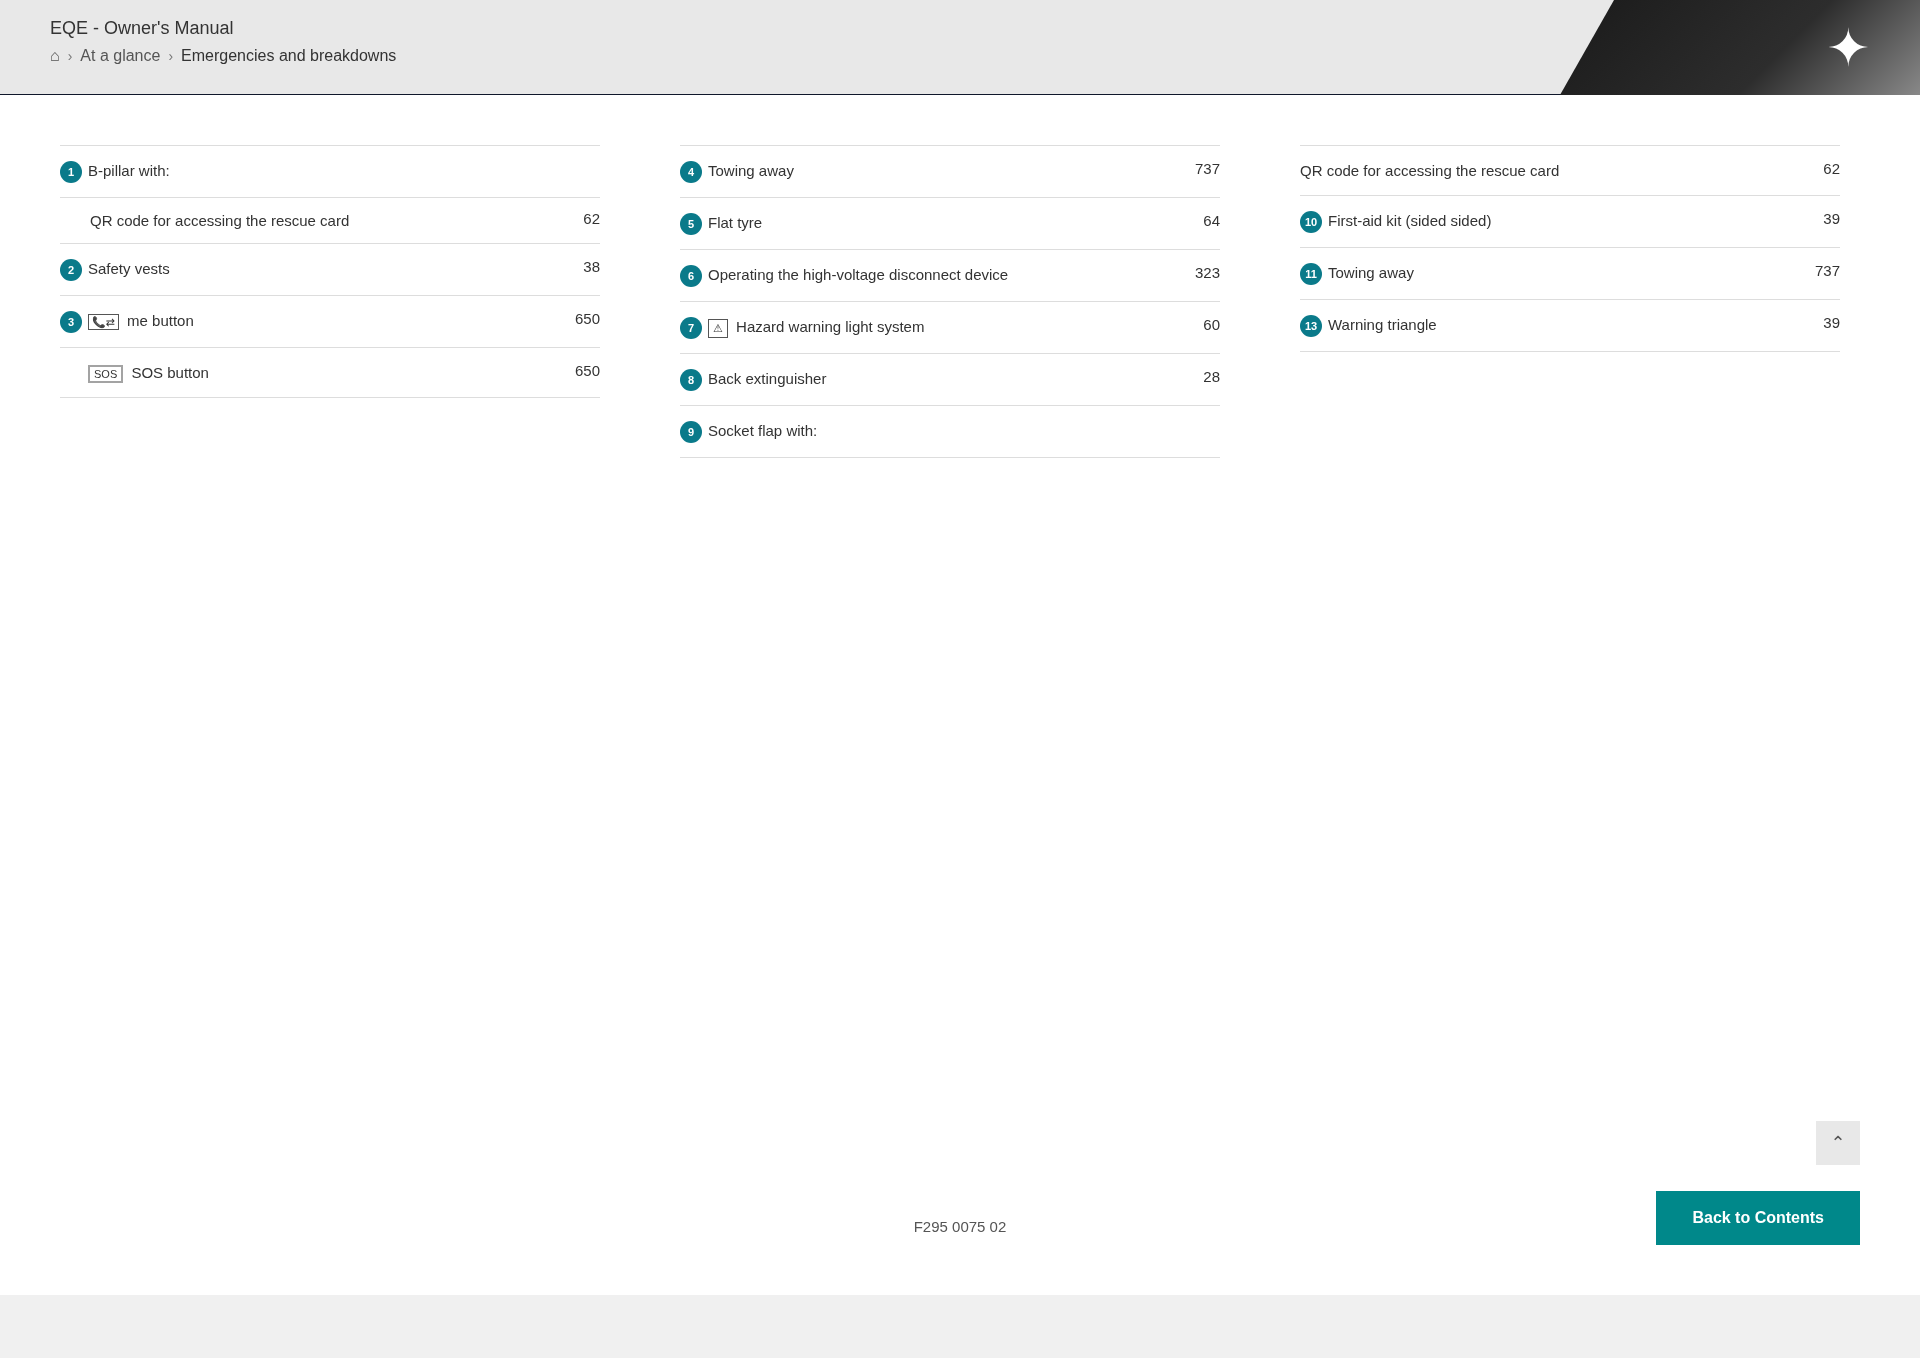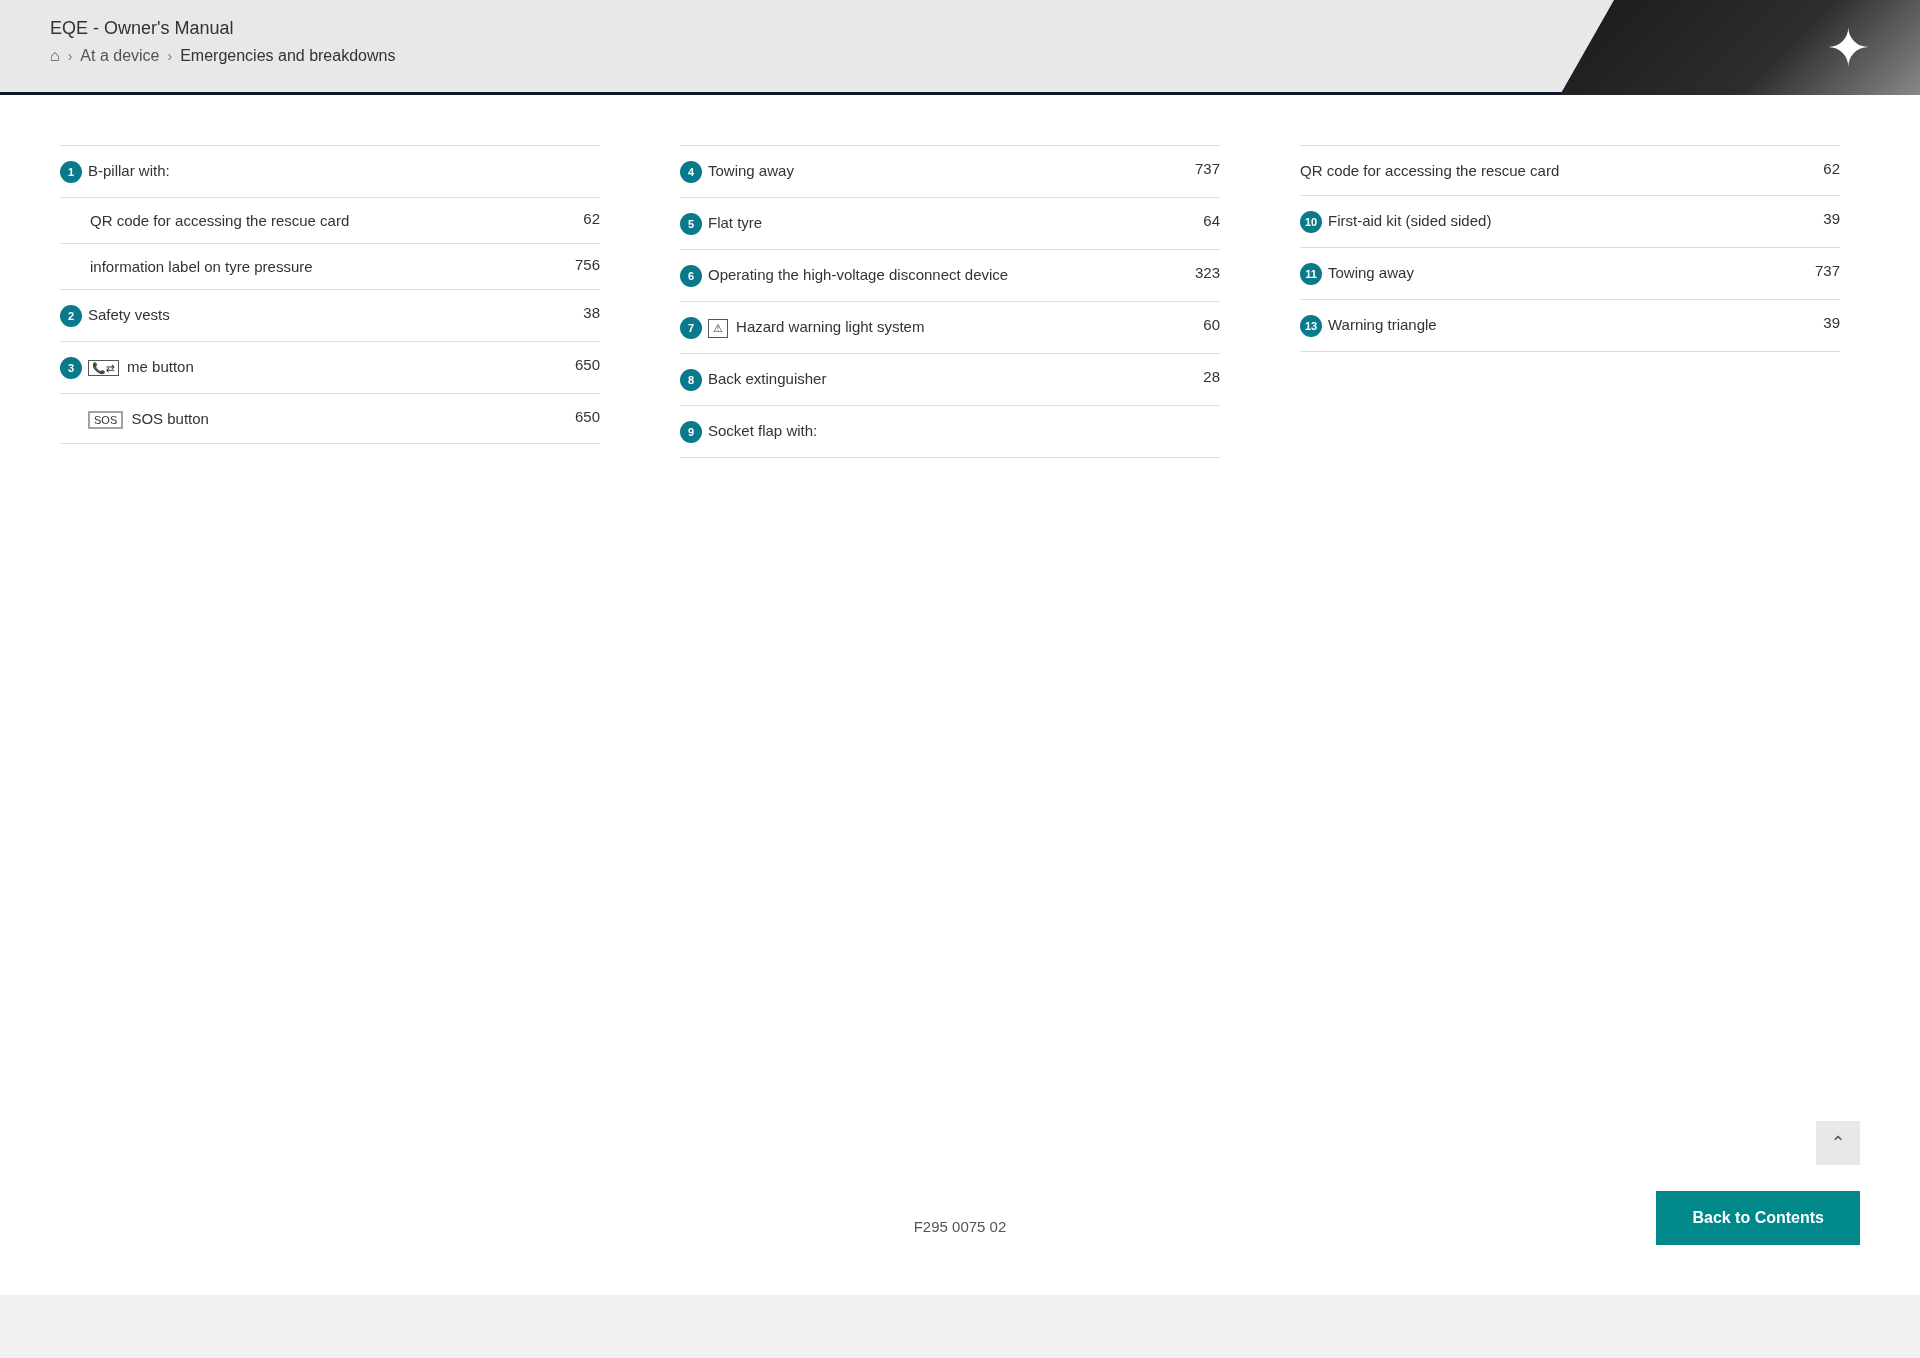--- a/index.html
+++ b/index.html
@@ -8,21 +8,21 @@
       background: #f0f0f0;
       width: 1920px;
       min-height: 1358px;
       position: relative;
     }
 
     
     .header {
       background: #e8e8e8;
       padding: 10px 54px 0 50px;
-      border-bottom: 3px solid #0f172a;
+      border-bottom: 1px solid #0f172a;
       position: relative;
       height: 95px;
     }
 
     .header-title {
       font-size: 18px;
       color: #333;
       font-weight: normal;
       padding-top: 8px;
     }
@@ -210,21 +210,21 @@
     }
   </style>
 </head>
 <body>
 
 <div class="header">
   <div class="header-title">EQE - Owner's Manual</div>
   <div class="breadcrumb">
     <span class="breadcrumb-home">⌂</span>
     <span class="breadcrumb-sep">›</span>
-    <span class="breadcrumb-link">At a device</span>
+    <span class="breadcrumb-link">At a glance</span>
     <span class="breadcrumb-sep">›</span>
     <span class="breadcrumb-current">Emergencies and breakdowns</span>
   </div>
   <div class="logo-area">
     <span class="mercedes-star">✦</span>
   </div>
 </div>
 
 <div class="main-content">
   <div class="content-grid">
@@ -236,24 +236,20 @@
           <span class="item-badge">1</span>
           <span class="item-text">B-pillar with:</span>
         </div>
       </div>
 
       <div class="sub-item">
         <span class="sub-item-text">QR code for accessing the rescue card</span>
         <span class="sub-item-page">62</span>
       </div>
 
-      <div class="sub-item">
-        <span class="sub-item-text">information label on tyre pressure</span>
-        <span class="sub-item-page">756</span>
-      </div>
 
       <div class="col-item">
         <div class="item-left">
           <span class="item-badge">2</span>
           <span class="item-text">Safety vests</span>
         </div>
         <span class="item-page">38</span>
       </div>
 
       <div class="col-item">

